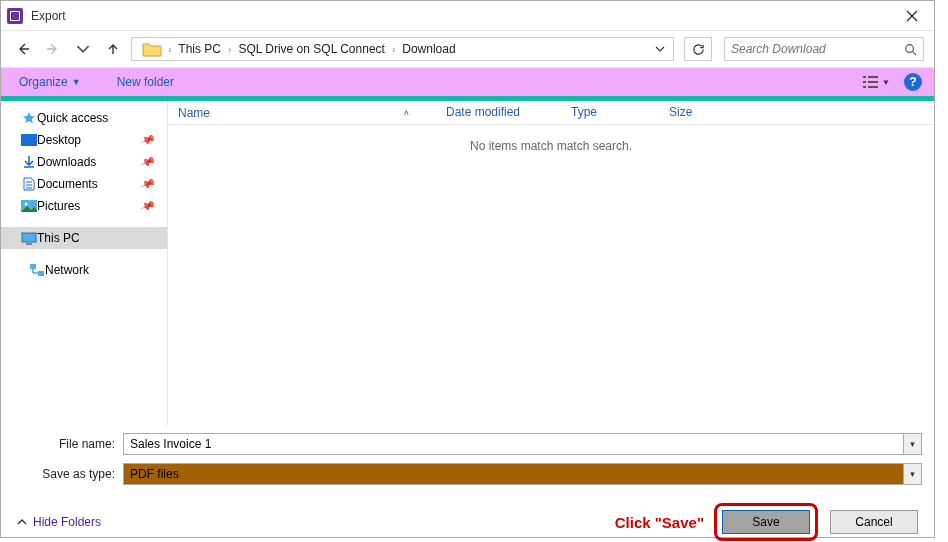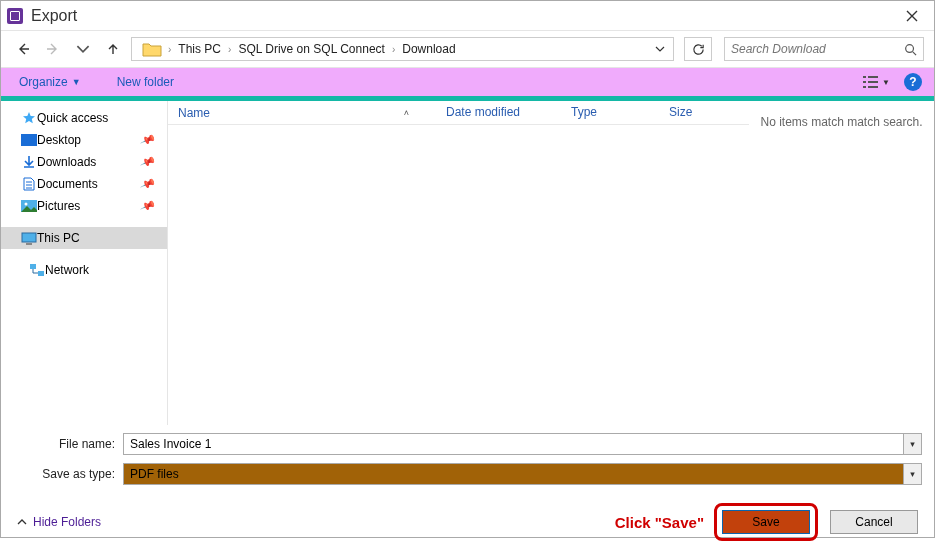--- a/index.html
+++ b/index.html
@@ -3,21 +3,21 @@
 <meta charset="utf-8">
 <style>
 * { box-sizing: border-box; margin: 0; padding: 0; font-family: "Segoe UI", Tahoma, sans-serif; }
 body { width: 948px; height: 542px; background: #fff; position: relative; overflow: hidden; }
 .window { width: 935px; height: 538px; border: 1px solid #aaa; background: #fff; position: relative; }
 
 
 .titlebar { height: 30px; display: flex; align-items: center; padding: 0 0 0 6px; border-bottom: 1px solid #e5e5e5; }
 .titlebar .app-icon { width: 16px; height: 16px; background: #663399; border-radius: 2px; margin-right: 8px; position:relative; }
 .titlebar .app-icon::after{content:"";position:absolute;inset:3px;border:1px solid #fff;border-radius:1px;}
-.titlebar .title { font-size: 16px; color: #333; text-align: center; }
+.titlebar .title { font-size: 12px; color: #333; text-align: center; }
 .titlebar .close { margin-left: auto; width: 45px; height: 30px; display: flex; align-items: center; justify-content: center; cursor: pointer; }
 .titlebar .close svg { width: 12px; height: 12px; }
 
 
 .navbar { height: 36px; display: flex; align-items: center; padding: 0 10px; gap: 6px; }
 .navbtn { width: 24px; height: 24px; display: flex; align-items: center; justify-content: center; color: #555; }
 .navbtn.disabled { color: #bbb; }
 .navbtn svg { width: 14px; height: 14px; }
 .folder-icon { width: 20px; height: 18px; display:flex; align-items:center; justify-content:center; margin: 0 2px 0 6px; }
 .path { display: flex; align-items: center; flex: 1; height: 24px; border: 1px solid #ccc; background: #fff; padding: 0 4px; font-size: 12px; }
@@ -39,21 +39,21 @@
 
 
 .main { display: flex; height: 324px; }
 .sidebar { width: 167px; border-right: 1px solid #e5e5e5; padding-top: 6px; font-size: 12px; }
 .side-item { display:flex; align-items:center; padding: 4px 8px 4px 20px; gap: 0; position:relative; }
 .side-item .pin { position:absolute; right:12px; color:#888; font-size:11px; transform: rotate(20deg); }
 .side-item.selected { background: #d9d9d9; }
 .side-item .ic { width:16px; height:14px; display:flex; align-items:center; justify-content:center; }
 .side-group-gap { height: 10px; }
 
-.content { flex:1; display:flex; flex-direction:row; }
+.content { flex:1; display:flex; flex-direction:column; }
 .col-headers { display:flex; height:24px; border-bottom:1px solid #e8e8e8; font-size:12px; color:#2a5db0; }
 .col-headers div { padding: 4px 10px; border-right: 1px solid transparent; }
 .col-name { flex: 0 0 268px; display:flex; align-items:center; gap:6px; }
 .col-name .sort { font-size: 9px; color:#555; margin-left:auto; margin-right:16px; }
 .col-date { flex: 0 0 125px; }
 .col-type { flex: 0 0 98px; }
 .col-size { flex: 0 0 90px; }
 .empty { flex:1; display:flex; justify-content:center; padding-top: 14px; font-size:12px; color:#666; }
 
 
@@ -63,21 +63,21 @@
 .form-row .field { flex:1; height:22px; border:1px solid #aaa; background:#fff; display:flex; align-items:center; padding:0 6px; font-size:12px; }
 .form-row .field.combo { background:#a16207; }
 .form-row .dd-btn { width:18px; height:22px; border:1px solid #aaa; border-left:none; background:#efefef; display:flex; align-items:center; justify-content:center; font-size:9px; color:#333; }
 
 
 .footer { display:flex; align-items:center; padding: 6px 16px 10px 16px; font-size:12px; }
 .footer .hide { display:flex; align-items:center; gap:6px; color:#4c1d95; }
 .footer .spacer { flex:1; }
 .annot { color:#d00000; font-weight:bold; font-size:15px; margin-right: 10px; }
 .btn { width:88px; height:24px; border:1px solid #999; background:#e8e8e8; font-size:12px; display:flex; align-items:center; justify-content:center; }
-.btn.save { border:1px solid #0a64ad; background:#c2410c; }
+.btn.save { border:1px solid #0a64ad; background:#a3a3a3; }
 .save-highlight { border:3px solid #d00000; border-radius:8px; padding:4px 5px; margin-right:12px; }
 
 
 svg { display:block; }
 </style>
 </head>
 <body>
 
 <div class="window">
 

